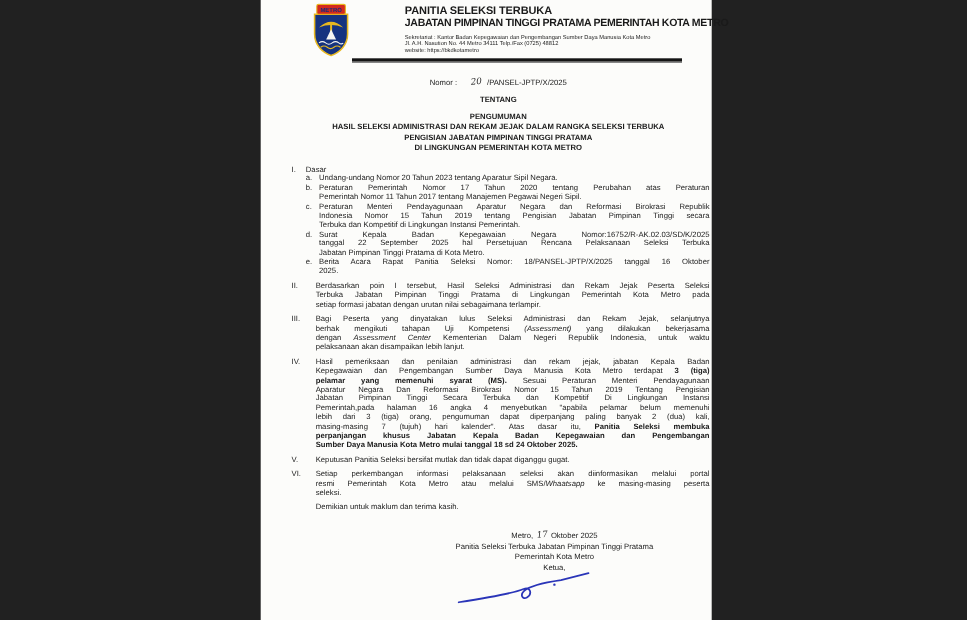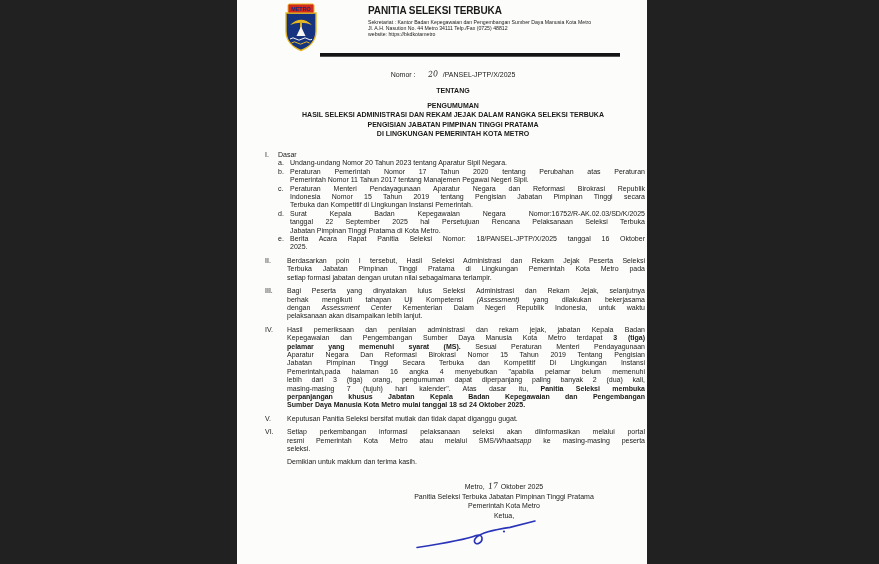--- a/index.html
+++ b/index.html
@@ -51,20 +51,21 @@
       <rect x="6" y="1" width="26" height="9" rx="1.5" fill="#d42a1e" stroke="#e8b820" stroke-width="1"></rect>
       <text x="19" y="7.8" font-size="5.4" font-weight="bold" text-anchor="middle" fill="#1a2b7a" font-family="Liberation Sans, sans-serif">METRO</text>
       <path d="M8 22 Q19 11.5 30 22 Q19 17.5 8 22 Z" fill="#e8b820"></path>
       <rect x="18.1" y="19.5" width="1.8" height="8.5" fill="#e8b820"></rect>
       <path d="M19 23.5 L23.5 33 H14.5 Z" fill="#f5f5f2"></path>
       <path d="M8 36 q3 -2.4 6 0 q3 2.4 6 0 q3 -2.4 6 0 q2 1.7 4 0.3" stroke="#f5f5f2" stroke-width="1" fill="none"></path>
       <path d="M9.5 40 q3 -2.4 6 0 q3 2.4 6 0 q3 -2.4 6 0" stroke="#e8b820" stroke-width="1" fill="none"></path>
     </svg>
     <div class="lh-text">
       <div class="org1">PANITIA SELEKSI TERBUKA</div>
+      <div class="org2">JABATAN PIMPINAN TINGGI PRATAMA PEMERINTAH KOTA METRO</div>
       <div class="lh-small first">Sekretariat : Kantor Badan Kepegawaian dan Pengembangan Sumber Daya Manusia Kota Metro</div>
       <div class="lh-small">Jl. A.H. Nasution No. 44 Metro 34111 Telp./Fax (0725) 48812</div>
       <div class="lh-small">website: https://bkdkotametro</div>
     </div>
     <div class="lh-rule"></div>
 
     <div class="title-block">
       <div class="t-nomor"><span>Nomor :</span><span class="hw num">20</span><span>/PANSEL-JPTP/X/2025</span></div>
       <div class="t-tentang">TENTANG</div>
       <div class="t-subwrap">

